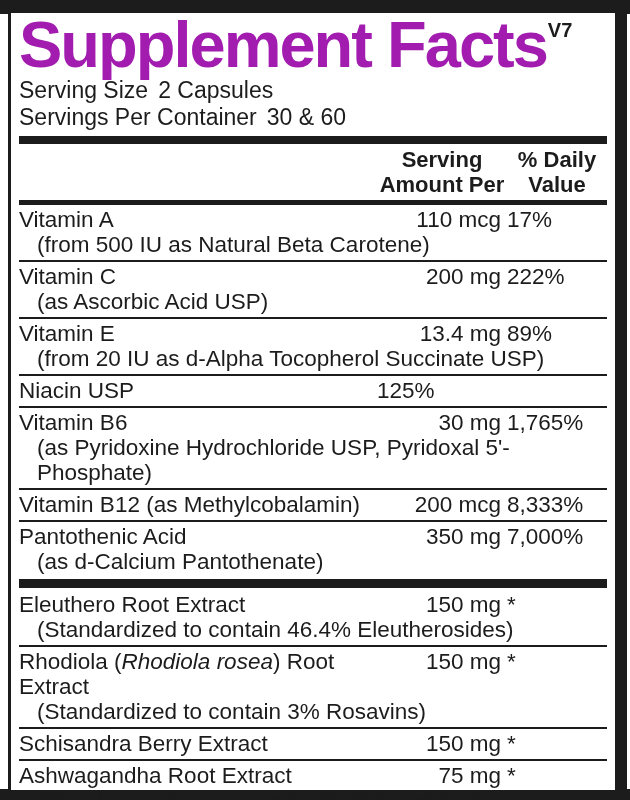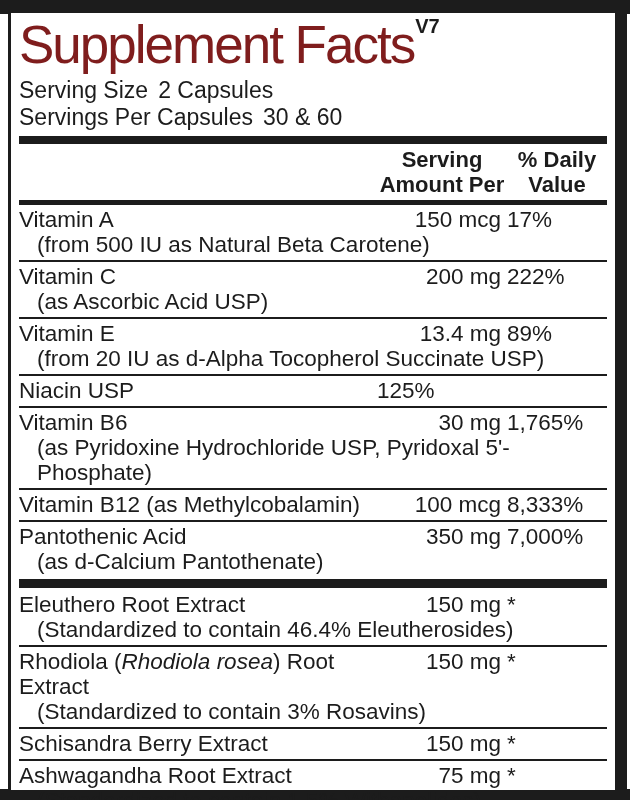--- a/index.html
+++ b/index.html
@@ -12,21 +12,21 @@
   .strip-top{top:0;left:0;right:0;height:14px;}
   .strip-bottom{bottom:0;left:0;right:0;height:11px;}
   .strip-right{top:10px;bottom:8px;right:3px;width:12px;}
   .panel{
     position:absolute;top:13px;left:8px;right:15px;bottom:10px;
     background:#ffffff;border-left:3px solid #1c1c1c;
     padding:0 8px;box-sizing:border-box;
   }
   .title-row{white-space:nowrap;margin-top:2px;line-height:60px;height:62px;}
   .title{
-    font-size:53px;font-weight:normal;letter-spacing:-2px;color:#7f1d1d;
+    font-size:65px;font-weight:bold;letter-spacing:-2px;color:#a21caf;
   }
   .version{
     display:inline-block;font-size:20px;font-weight:bold;letter-spacing:0;
     transform:translateY(-30px);margin-left:1px;
   }
   .serving-line{font-size:23px;line-height:27px;}
   .serving-line .gap{display:inline-block;width:10px;}
   .bar{background:#1c1c1c;height:8px;margin:5px 0 0 0;}
   .bar.mid{height:9px;margin:2px 0;}
   .cols{display:grid;grid-template-columns:1fr 130px 100px;}
@@ -51,42 +51,42 @@
 <div class="panel">
 
   <div class="title-row">
     <span class="title">Supplement Facts</span><span class="version">V7</span>
   </div>
 
   <div class="serving-line">
     <span>Serving Size</span><span class="gap"></span><span>2 Capsules</span>
   </div>
   <div class="serving-line">
-    <span>Servings Per Capsules</span><span class="gap"></span><span>30 &amp; 60</span>
+    <span>Servings Per Container</span><span class="gap"></span><span>30 &amp; 60</span>
   </div>
 
   <div class="bar"></div>
 
   <div class="cols hdr">
     <div></div>
     <div class="hdr-cell">
       <span class="hdr-line">Serving</span>
       <span class="hdr-line">Amount Per</span>
     </div>
     <div class="hdr-cell">
       <span class="hdr-line">% Daily</span>
       <span class="hdr-line">Value</span>
     </div>
   </div>
 
   <div>
     <div class="row">
       <div class="cols">
         <span class="name">Vitamin A</span>
-        <span class="amount">150 mcg</span>
+        <span class="amount">110 mcg</span>
         <span class="dv">17%</span>
       </div>
       <div class="sub">(from 500 IU as Natural Beta Carotene)</div>
     </div>
     <div class="row">
       <div class="cols">
         <span class="name">Vitamin C</span>
         <span class="amount">200 mg</span>
         <span class="dv">222%</span>
       </div>
@@ -110,21 +110,21 @@
       <div class="cols">
         <span class="name">Vitamin B6</span>
         <span class="amount">30 mg</span>
         <span class="dv">1,765%</span>
       </div>
       <div class="sub">(as Pyridoxine Hydrochloride USP, Pyridoxal 5'-Phosphate)</div>
     </div>
     <div class="row">
       <div class="cols">
         <span class="name">Vitamin B12 (as Methylcobalamin)</span>
-        <span class="amount">100 mcg</span>
+        <span class="amount">200 mcg</span>
         <span class="dv">8,333%</span>
       </div>
     </div>
     <div class="row">
       <div class="cols">
         <span class="name">Pantothenic Acid</span>
         <span class="amount">350 mg</span>
         <span class="dv">7,000%</span>
       </div>
       <div class="sub">(as d-Calcium Pantothenate)</div>

